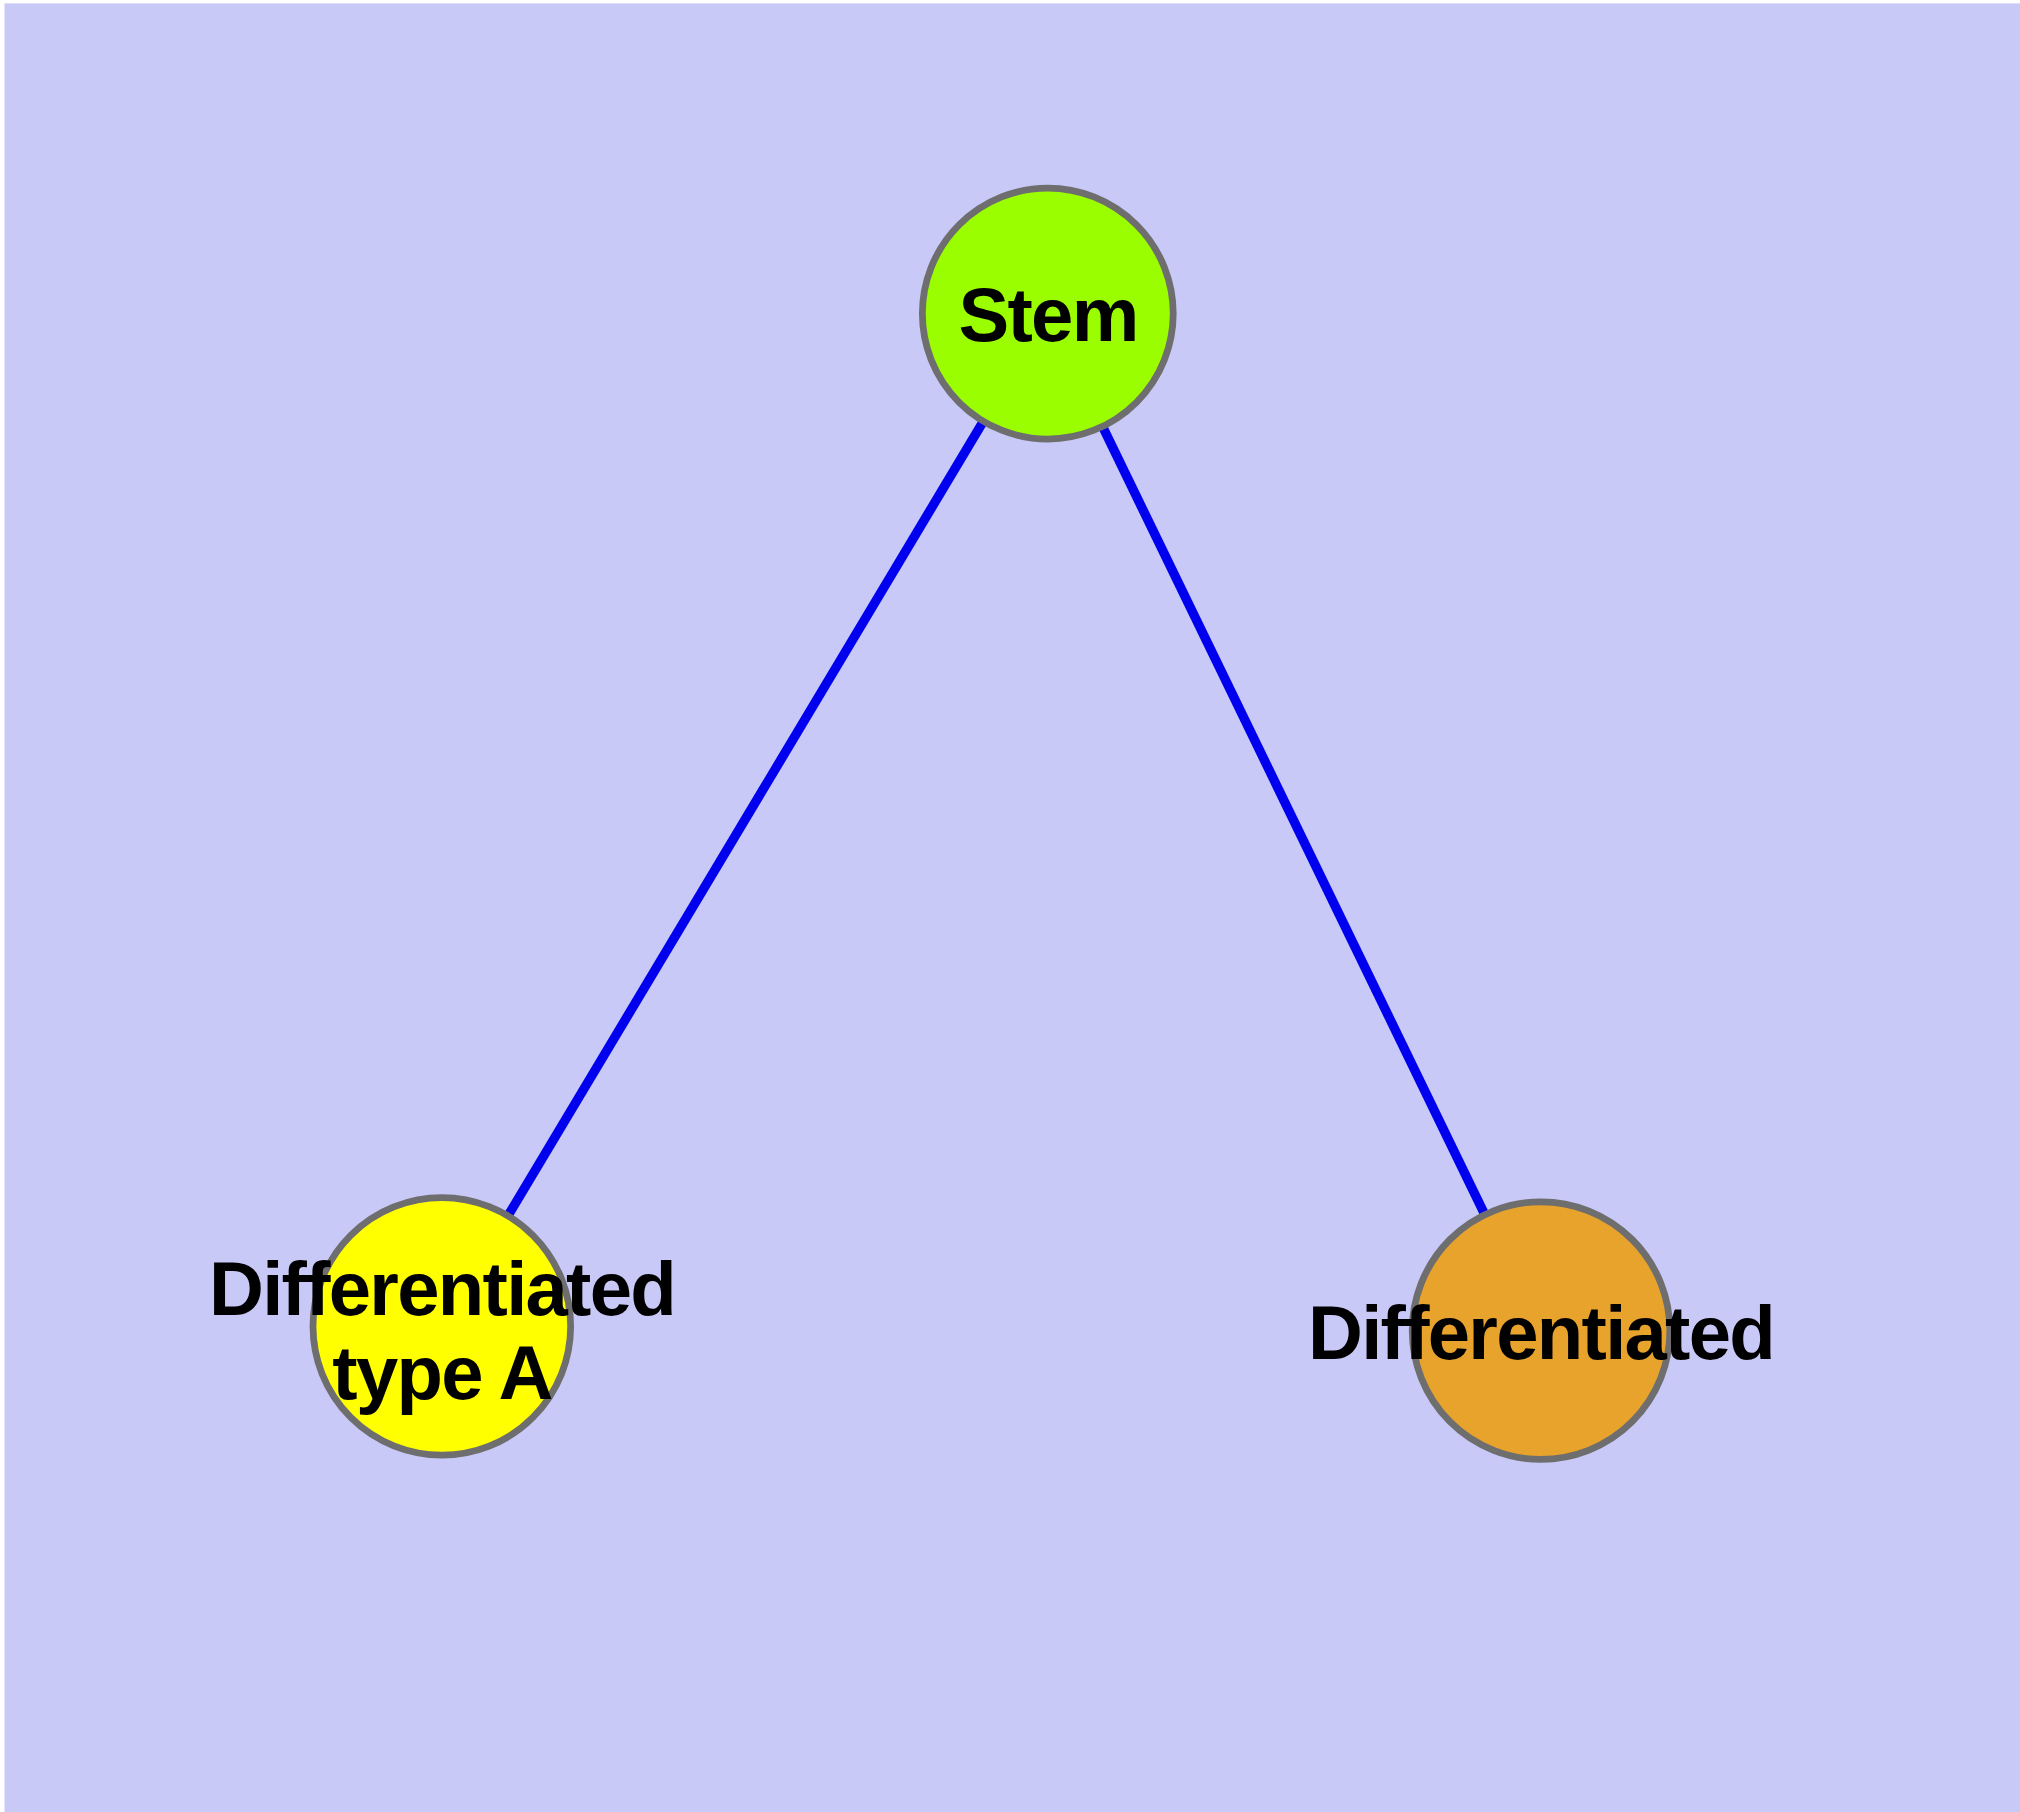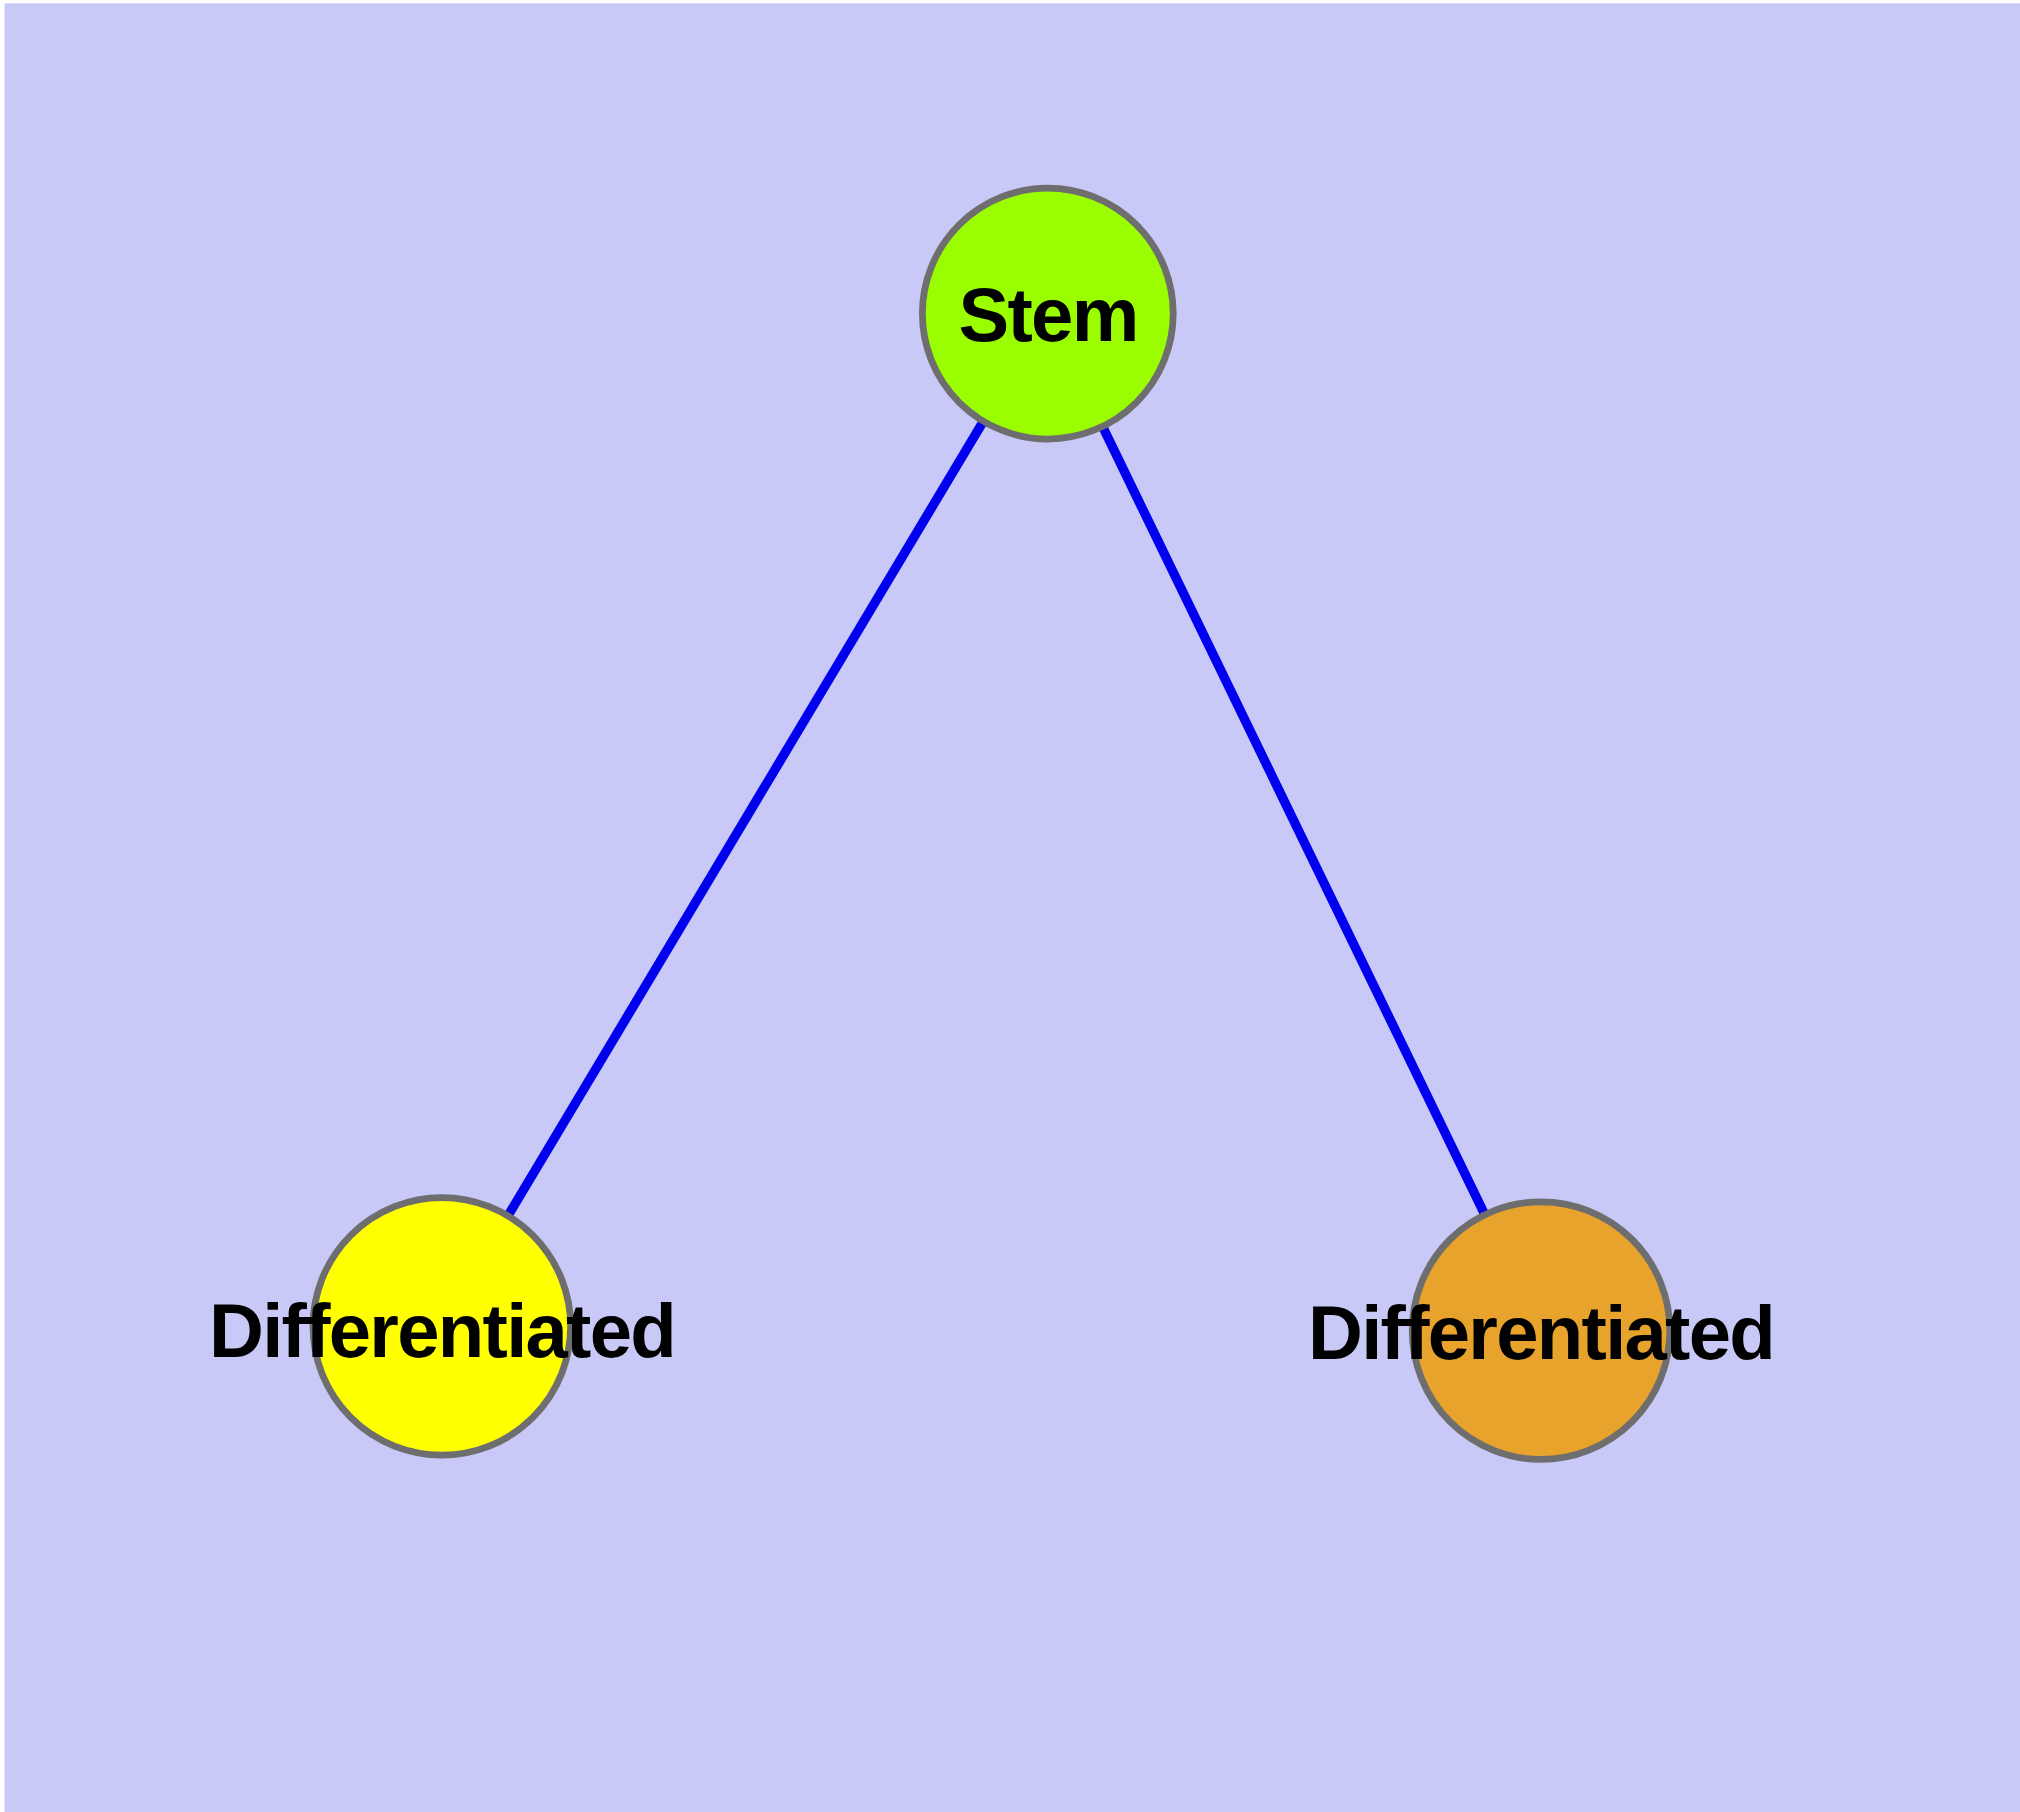--- a/index.html
+++ b/index.html
@@ -53,20 +53,21 @@
 
     <circle cx="1236" cy="370" r="148" stroke-width="8" fill="#9AFE00" stroke="#6E6E6E"></circle>
     <circle cx="521" cy="1565" r="152" stroke-width="8" fill="#FFFF00" stroke="#6E6E6E"></circle>
     <circle cx="1818" cy="1570" r="152" stroke-width="8" fill="#E8A32D" stroke="#6E6E6E"></circle>
   </svg>
 
   <div class="node-label label-stem">Stem</div>
 
   <div class="node-label label-type-a">
     <div>Differentiated</div>
+    <div>type A</div>
   </div>
 
   <div class="node-label label-type-b">
     <div>Differentiated</div>
   </div>
 
 </div>
 
 
 </body></html>

